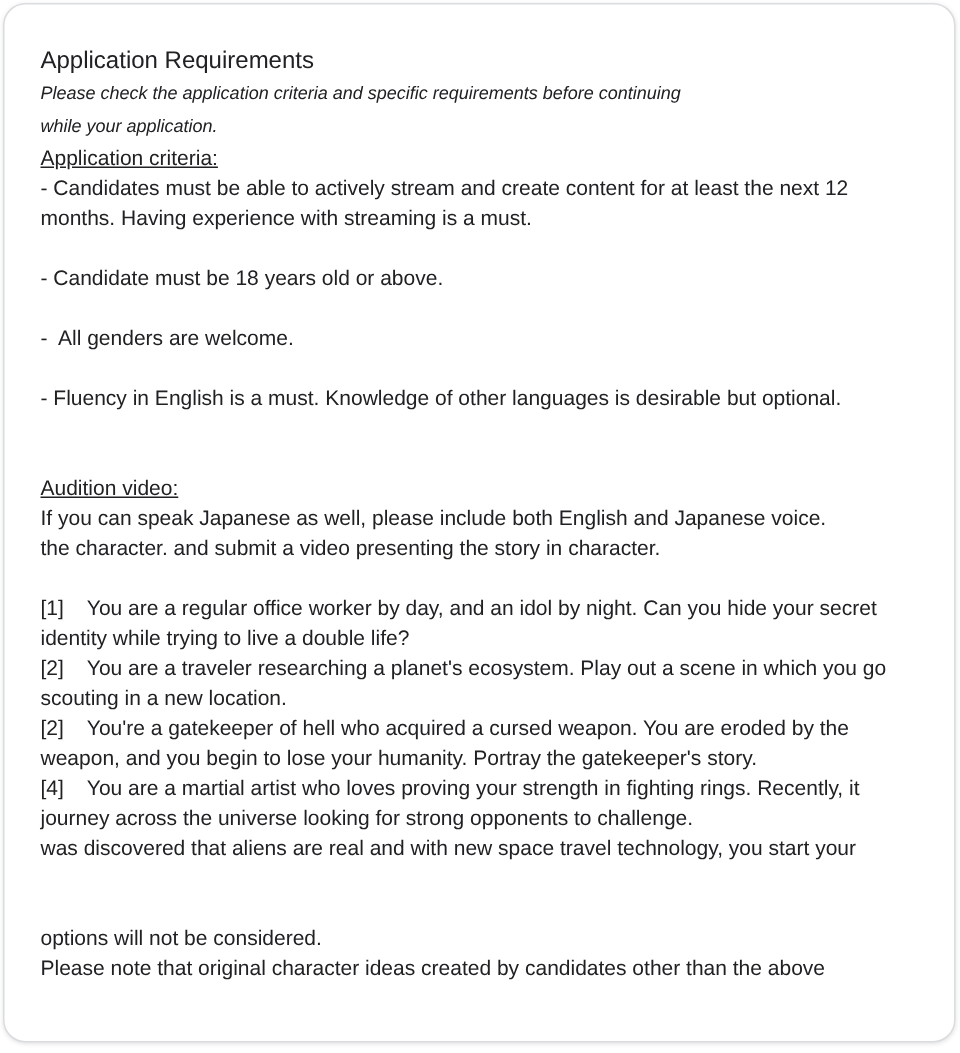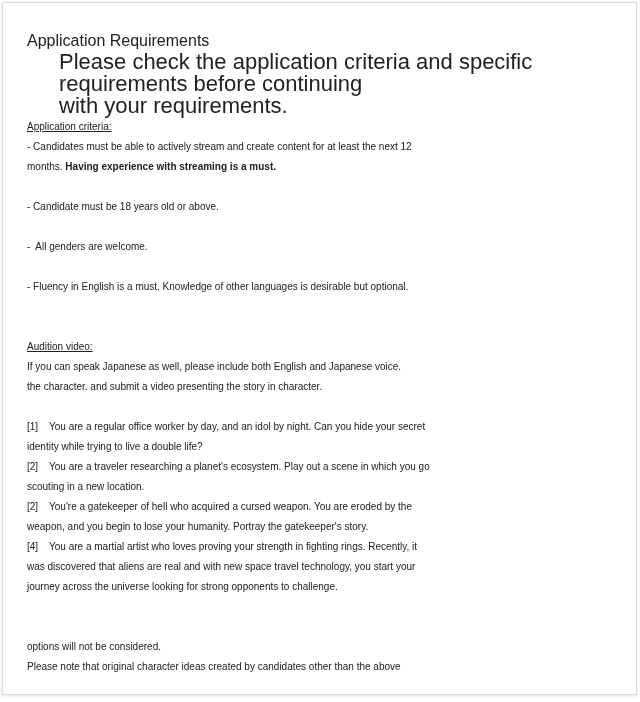--- a/index.html
+++ b/index.html
@@ -16,56 +16,56 @@
     position:relative;
     overflow:hidden;
   }
   .card{
     position:absolute;
     left:2px;top:2px;
     width:635px;height:693px;
     box-sizing:border-box;
     background:var(--bg);
     border:1px solid var(--border);
-    border-radius:0;
+    border-radius:15px;
     box-shadow:0 1px 3px rgba(60,64,67,0.15);
     padding:28px 24px 0 24px;
     overflow:hidden;
   }
   .title{
     font-size:16px;
     line-height:20px;
     font-weight:400;
     white-space:pre-wrap;
   }
   .subtitle-line{
-    font-size:22px;
+    font-size:12px;
+    font-style:italic;
     line-height:22px;
     min-height:22px;
     white-space:pre-wrap;
-    margin-left:32px;
   }
   .body-block{margin-top:0;}
   .line{
-    font-size:10px;
+    font-size:14px;
     line-height:20px;
     min-height:20px;
     white-space:pre-wrap;
   }
-  .b{font-weight:bold;}
+  .b{font-weight:normal;}
   .u{text-decoration:underline;}
 </style>
 </head>
 <body>
 
 <div class="card">
   <div class="title">Application Requirements</div>
   <div class="subtitle">
       <div class="subtitle-line">Please check the application criteria and specific requirements before continuing</div>
-      <div class="subtitle-line">with your requirements.</div>
+      <div class="subtitle-line">while your application.</div>
     </div>
   <div class="body-block">
       <div class="line"><span class="u">Application criteria:</span></div>
       <div class="line"><span>- Candidates must be able to actively stream and create content for at least the next 12</span></div>
       <div class="line"><span>months. </span><span class="b">Having experience with streaming is a must.</span></div>
       <div class="line">&nbsp;</div>
       <div class="line"><span>- Candidate must be 18 years old or above.</span></div>
       <div class="line">&nbsp;</div>
       <div class="line"><span>-  All genders are welcome.</span></div>
       <div class="line">&nbsp;</div>
@@ -76,20 +76,20 @@
       <div class="line"><span>If you can speak Japanese as well, please include both English and Japanese voice.</span></div>
       <div class="line"><span>the character. and submit a video presenting the story in character.</span></div>
       <div class="line">&nbsp;</div>
       <div class="line"><span>[1]    You are a regular office worker by day, and an idol by night. Can you hide your secret</span></div>
       <div class="line"><span>identity while trying to live a double life?</span></div>
       <div class="line"><span>[2]    You are a traveler researching a planet's ecosystem. Play out a scene in which you go</span></div>
       <div class="line"><span>scouting in a new location.</span></div>
       <div class="line"><span>[2]    You're a gatekeeper of hell who acquired a cursed weapon. You are eroded by the</span></div>
       <div class="line"><span>weapon, and you begin to lose your humanity. Portray the gatekeeper's story.</span></div>
       <div class="line"><span>[4]    You are a martial artist who loves proving your strength in fighting rings. Recently, it</span></div>
+      <div class="line"><span>journey across the universe looking for strong opponents to challenge.</span></div>
       <div class="line"><span>was discovered that aliens are real and with new space travel technology, you start your</span></div>
-      <div class="line"><span>journey across the universe looking for strong opponents to challenge.</span></div>
       <div class="line">&nbsp;</div>
       <div class="line">&nbsp;</div>
       <div class="line"><span>options will not be considered.</span></div>
       <div class="line"><span>Please note that original character ideas created by candidates other than the above</span></div>
     </div>
 </div>
 
 </body></html>

